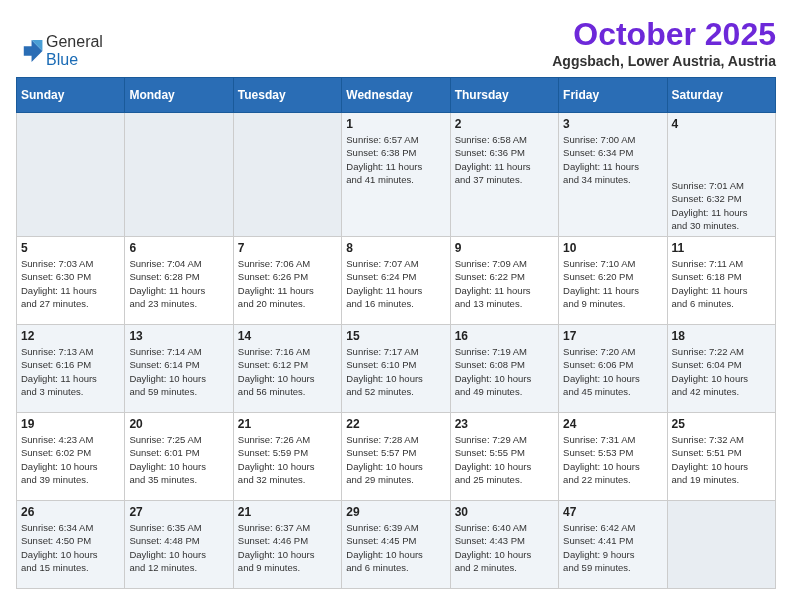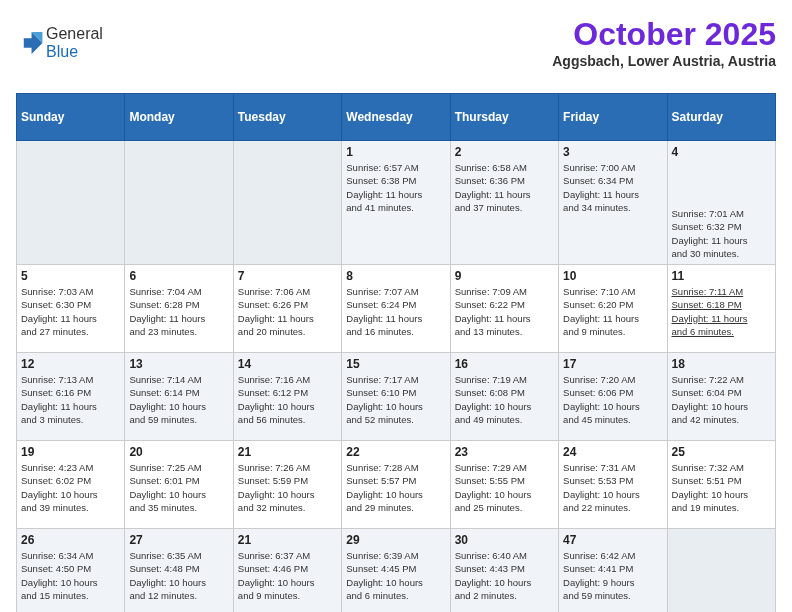--- a/index.html
+++ b/index.html
@@ -5,23 +5,23 @@
     * { box-sizing: border-box; margin: 0; padding: 0; }
     body {
       font-family: Arial, sans-serif;
       background: #fff;
       width: 792px;
       min-height: 612px;
       padding: 16px;
     }
     .header {
       display: flex;
-      align-items: center;
+      align-items: flex-end;
       justify-content: space-between;
-      margin-bottom: 24px;
+      margin-bottom: 8px;
     }
     .logo {
       display: flex;
       align-items: center;
     }
     .logo-general { color: #333; }
     .logo-blue { color: #1a6bb5; }
     .logo-icon {
       width: 28px;
       height: 28px;
@@ -43,21 +43,21 @@
     table {
       width: 100%;
       border-collapse: collapse;
       table-layout: fixed;
     }
     thead tr th {
       background-color: #2a6db5;
       color: #fff;
       font-size: 12px;
       font-weight: bold;
-      padding: 16px 4px;
+      padding: 10px 4px;
       text-align: left;
       border: 1px solid #1a5a9a;
     }
     tbody tr td {
       border: 1px solid #ccc;
       vertical-align: top;
       padding: 4px 4px;
       font-size: 10px;
       color: #333;
       height: 88px;
@@ -191,21 +191,21 @@
         </td>
         <td>
           <span class="day-number">10</span>
           <div class="cell-content" style="white-space: pre-line;">Sunrise: 7:10 AM
 Sunset: 6:20 PM
 Daylight: 11 hours
 and 9 minutes.</div>
         </td>
         <td>
           <span class="day-number">11</span>
-          <div class="cell-content" style="white-space: pre-line; text-decoration: underline;">Sunrise: 7:11 AM
+          <div class="cell-content" style="white-space: pre-line;">Sunrise: 7:11 AM
 Sunset: 6:18 PM
 Daylight: 11 hours
 and 6 minutes.</div>
         </td>
       </tr>
       <tr>
         <td>
           <span class="day-number">12</span>
           <div class="cell-content" style="white-space: pre-line;">Sunrise: 7:13 AM
 Sunset: 6:16 PM

